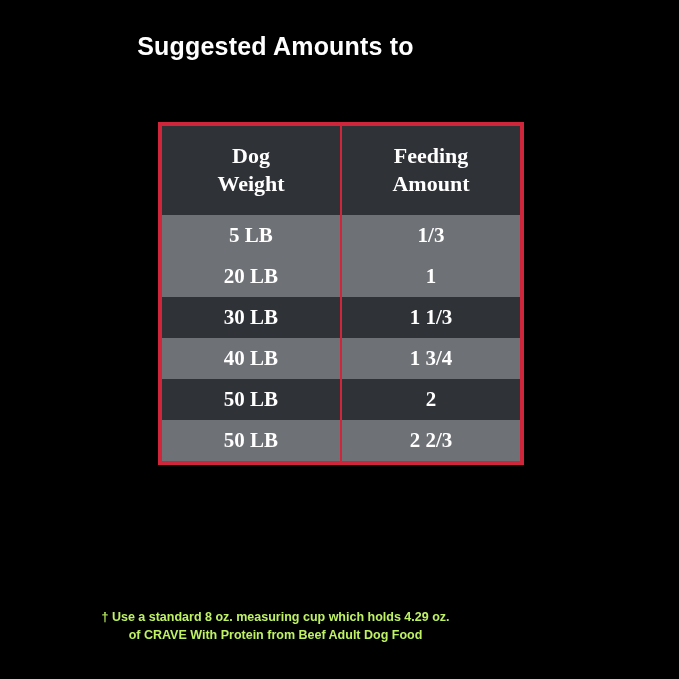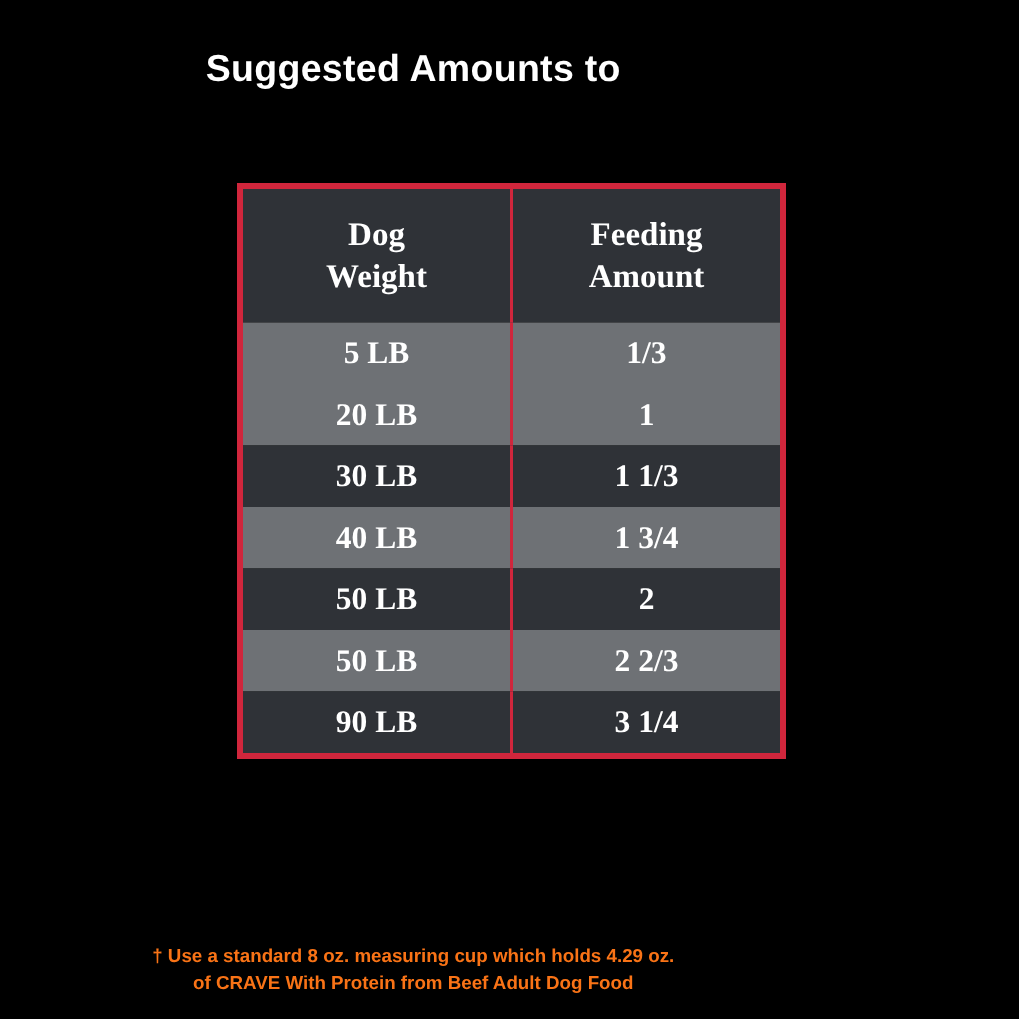--- a/index.html
+++ b/index.html
@@ -83,26 +83,26 @@
   tbody tr.odd td {
     background: #6e7175;
   }
   tbody tr.even td {
     background: #2f3237;
   }
   .footnote {
     position: absolute;
     left: 0;
     right: 0;
-    top: 628px;
+    top: 608px;
     text-align: center;
     font-size: 12.5px;
     font-weight: bold;
     line-height: 1.45;
-    color: #f97316;
+    color: #bef264;
   }
   .footnote .fline {
     display: block;
   }
 </style>
 </head>
 <body>
 
 <div class="page">
 
@@ -142,24 +142,20 @@
           <td>1 3/4</td>
         </tr>
         <tr class="even">
           <td>50 LB</td>
           <td>2</td>
         </tr>
         <tr class="odd">
           <td>50 LB</td>
           <td>2 2/3</td>
         </tr>
-        <tr class="even">
-          <td>90 LB</td>
-          <td>3 1/4</td>
-        </tr>
       </tbody>
     </table>
   </div>
 
   <div class="footnote">
     <span class="fline">† Use a standard 8 oz. measuring cup which holds 4.29 oz.</span>
     <span class="fline">of CRAVE With Protein from Beef Adult Dog Food</span>
   </div>
 
 </div>

